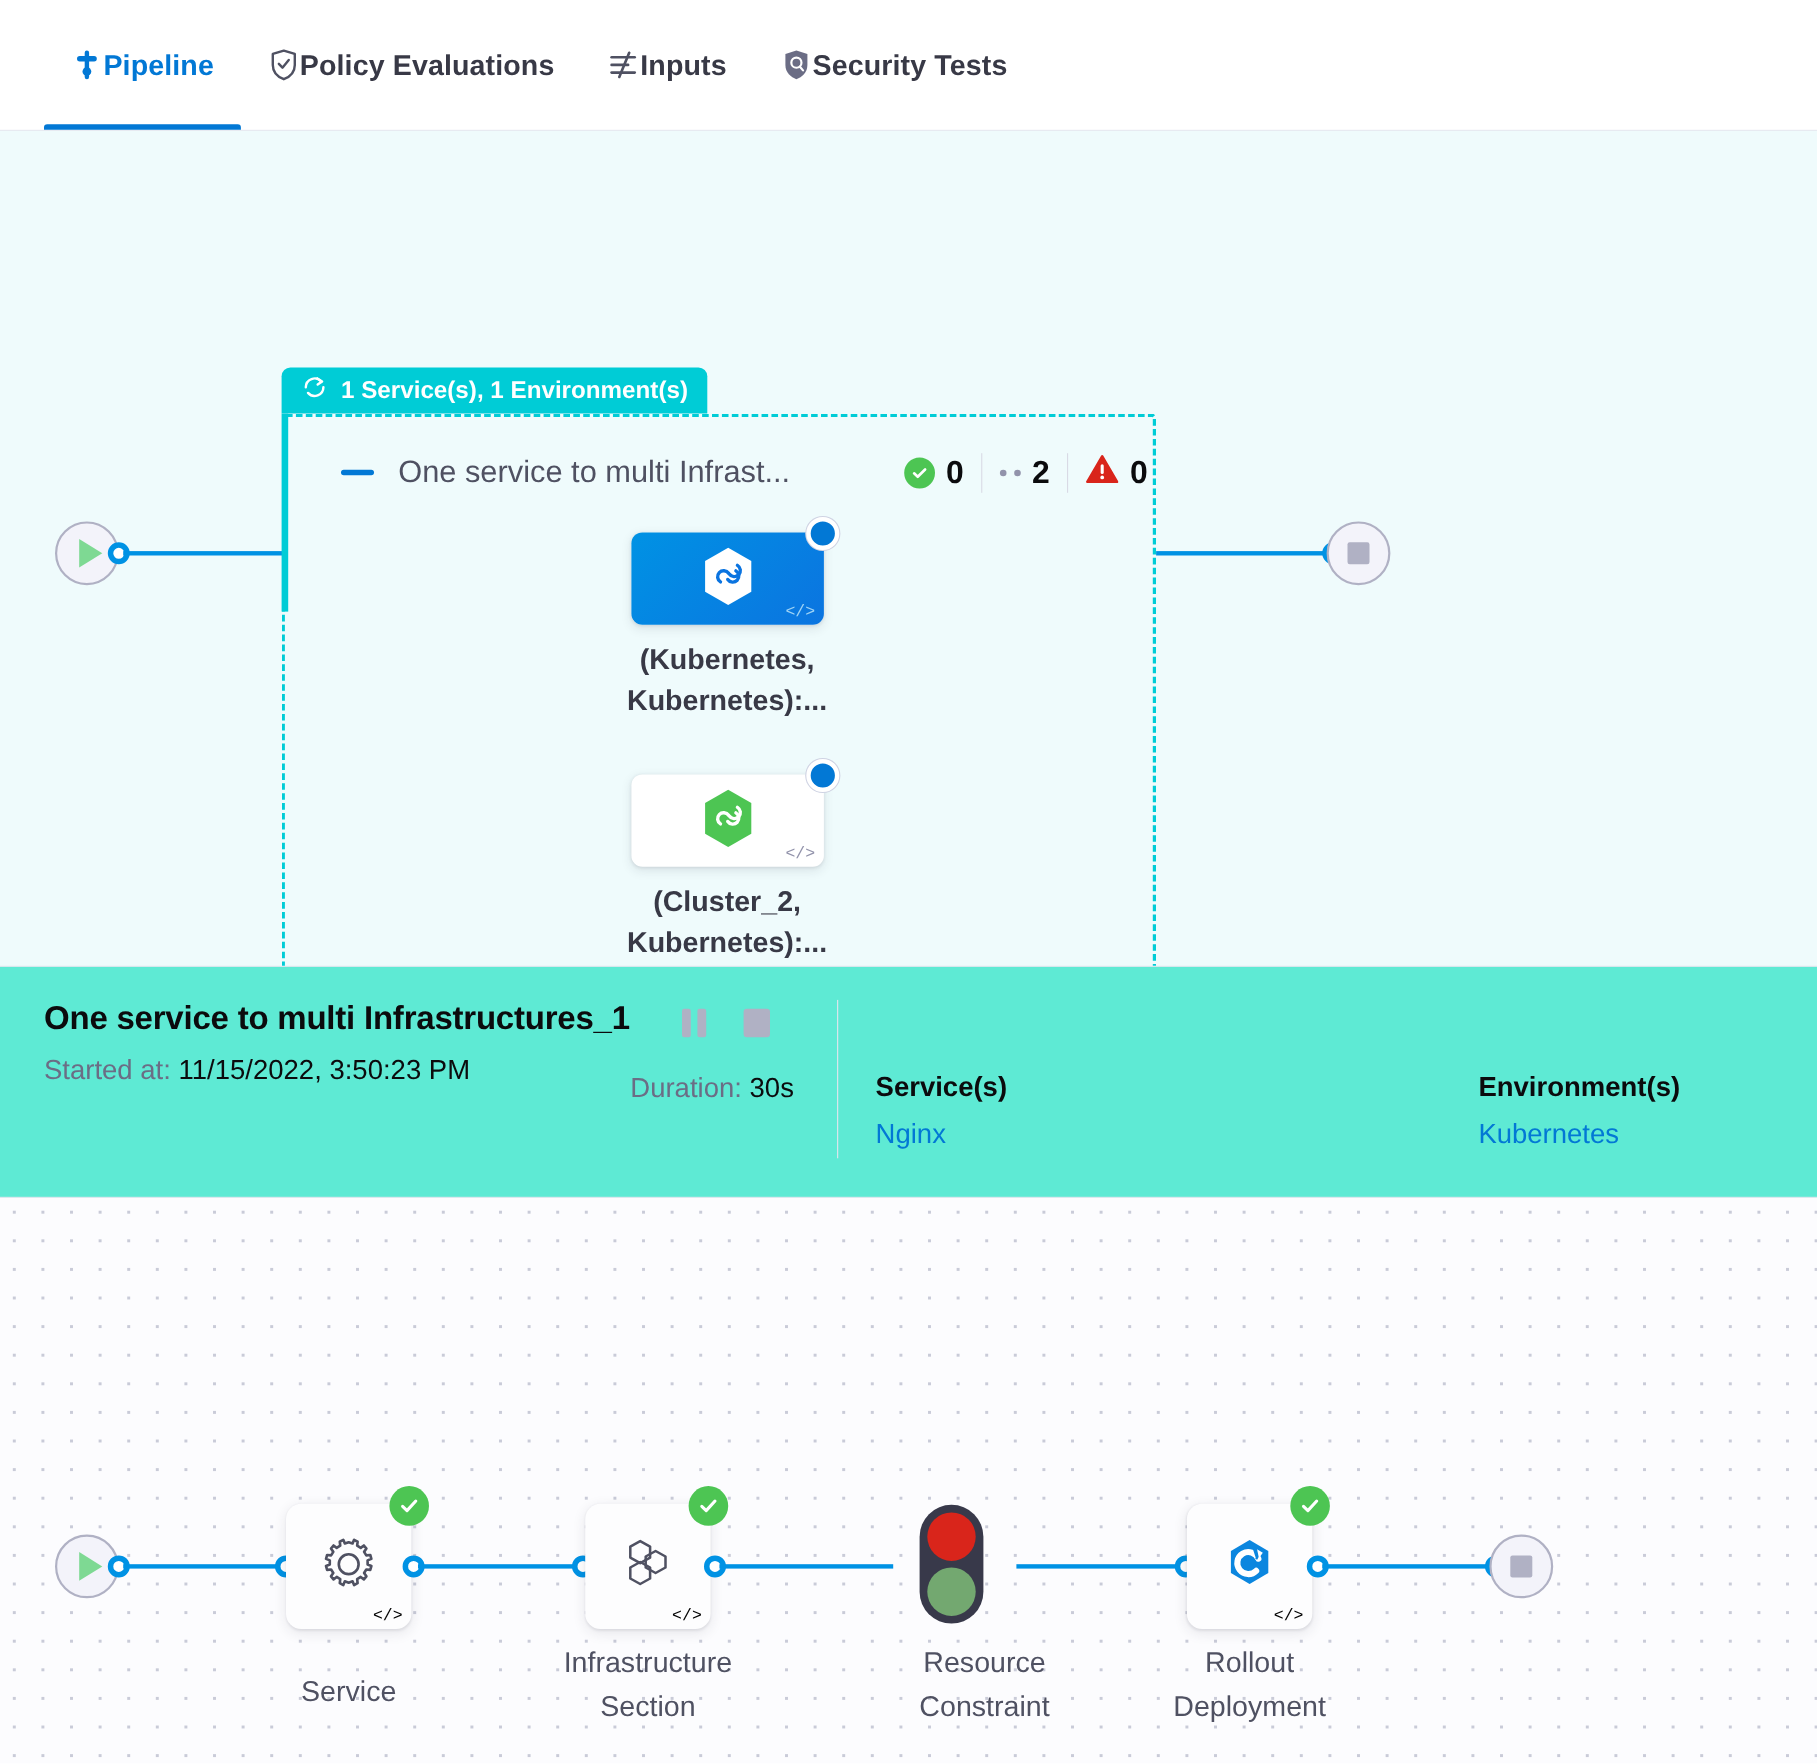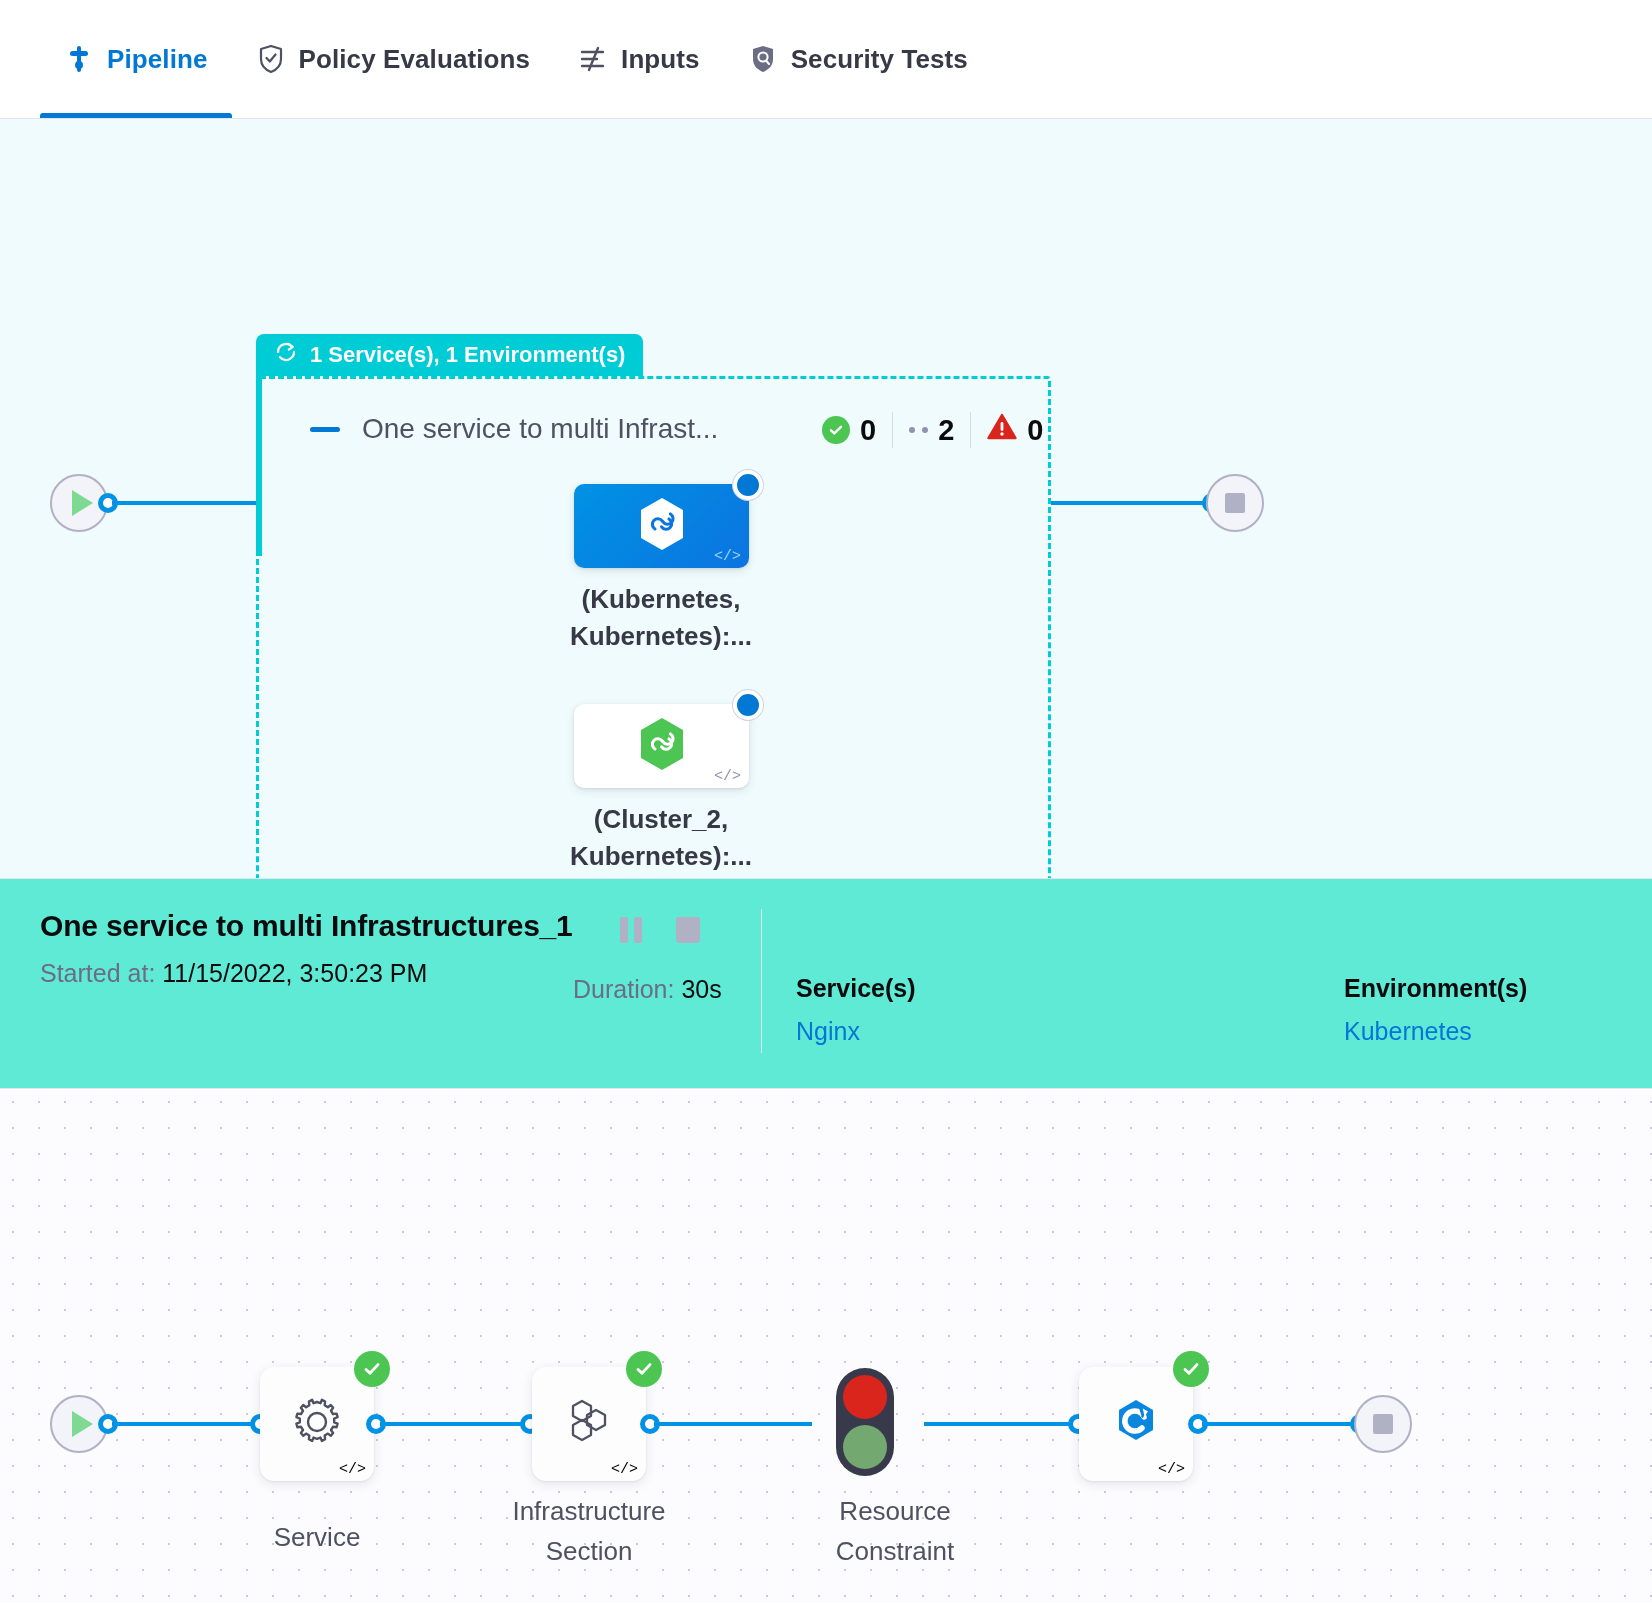--- a/index.html
+++ b/index.html
@@ -16,21 +16,21 @@
     background: #ffffff;
     border-bottom: 1px solid #e4e6ef;
     display: flex;
     align-items: stretch;
     padding-left: 40px;
     position: relative;
   }
   .tab {
     display: flex;
     align-items: center;
-    gap: 13px;
+    gap: 0;
     padding: 0 24px;
     cursor: pointer;
     position: relative;
     color: #383946;
     font-size: 26px;
     font-weight: 700;
     letter-spacing: .1px;
   }
   .tab.active { color: #0278d5; }
   .tab.active::after {
@@ -503,20 +503,24 @@
         <path d="M33.8 13.5 L39 16.5 L35.5 21.5" fill="#ffffff"></path>
       </svg>
     </span>
     <span class="step-ok">
       <svg width="22" height="22" viewBox="0 0 22 22">
         <path d="M5 11.4 L9 15.3 L17 6.6" fill="none" stroke="#ffffff" stroke-width="2.8" stroke-linecap="round" stroke-linejoin="round"></path>
       </svg>
     </span>
     <span class="code-mark">&lt;/&gt;</span>
   </div>
+  <div class="step-label" style="left:1016px; top:403px;">
+    <div>Rollout</div>
+    <div>Deployment</div>
+  </div>
 
   <div class="port" style="left:1188px; top:325px;"></div>
   <div class="edge" style="left:1202px; top:333px; width:155px;"></div>
   <div class="port" style="left:1350px; top:325px;"></div>
   <div class="endnode" style="left:1354px; top:306px;">
     <span class="stop-sq"></span>
   </div>
 </div>
 
 </body></html>

